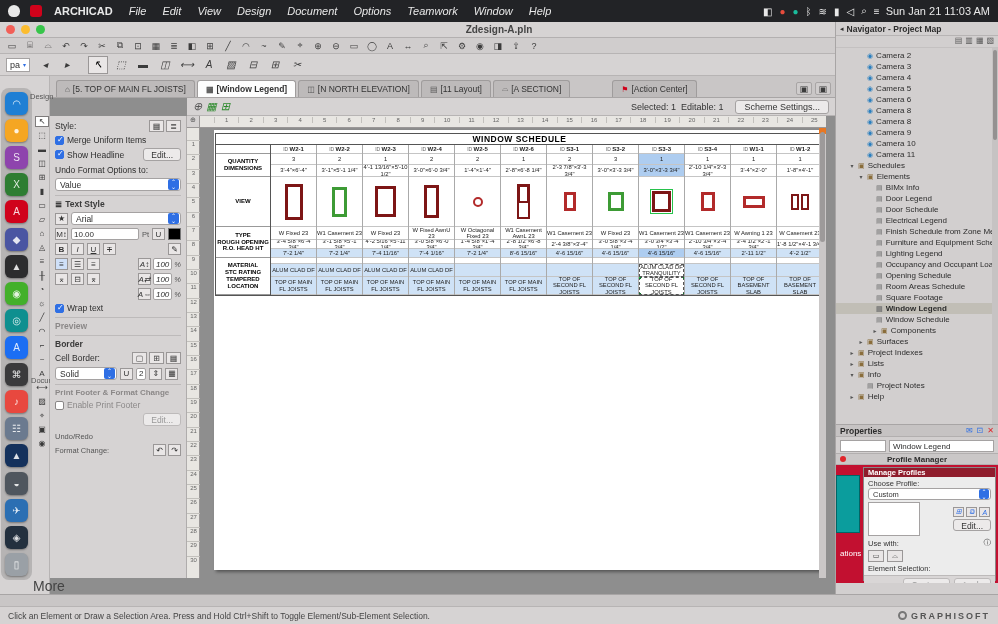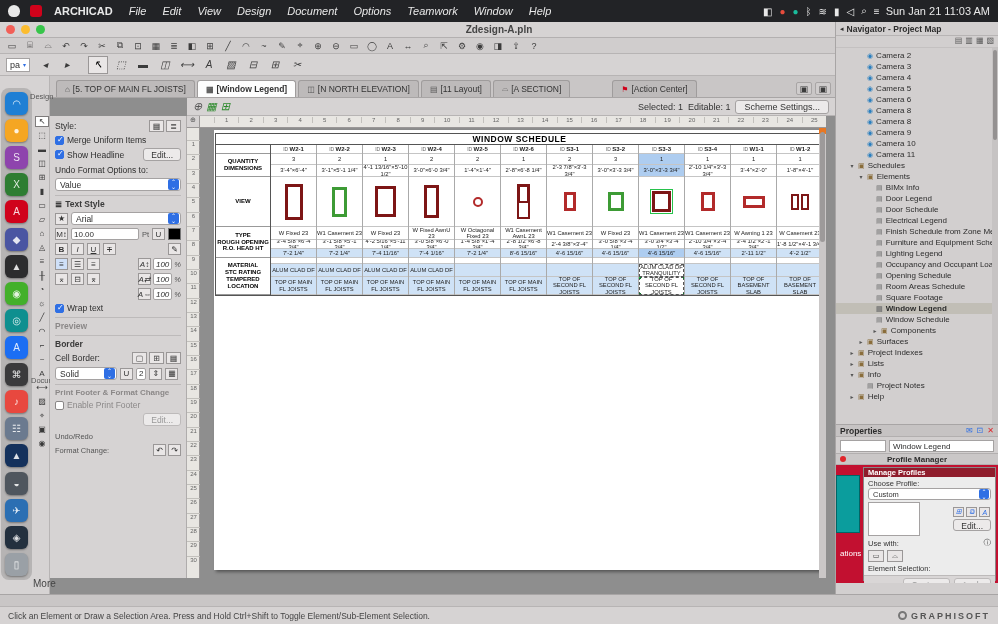--- a/index.html
+++ b/index.html
@@ -37,31 +37,31 @@
   .tabbar { left:50px; top:76px; width:785px; height:22px; background:#c9c6c6; border-bottom:1px solid #a8a5a5; display:flex; align-items:flex-end; padding-left:6px; }
   .tab { height:17px; display:flex; align-items:center; gap:3px; padding:0 8px; font-size:8.5px; color:#333; background:#bdbaba; border:1px solid #9f9c9c; border-bottom:none; margin-right:2px; border-radius:3px 3px 0 0; white-space:nowrap; }
   .tab.active { background:#fdfdfd; font-weight:bold; }
   .tab .tabicon { font-size:8px; color:#555; }
   .tab-right { margin-left:auto; display:flex; align-items:center; gap:3px; padding:0 4px 2px 0; }
   .tab-right .tb-icon { background:#cfcccc; border:1px solid #a8a5a5; }
 
   
   .schedbar { left:187px; top:98px; width:648px; height:18px; background:#d6d3d3; border-bottom:1px solid #b7b4b4; display:flex; align-items:center; padding:0 6px; gap:4px; font-size:9px; color:#333; }
   .green-ic { color:#2e8b2e; font-size:11px; }
-  .schedbar .sel-info { margin-left:auto; margin-right:1px; }
+  .schedbar .sel-info { margin-left:auto; margin-right:8px; }
   .scheme-btn { background:#eceaea; border:1px solid #a5a2a2; border-radius:3px; font-size:9px; padding:1px 8px; color:#333; }
 
   
   .leftchrome { left:0; top:76px; width:50px; height:518px; background:#d6d3d3; border-right:1px solid #b7b4b4; }
   .toolbox { position:absolute; left:34px; top:40px; width:16px; display:flex; flex-direction:column; align-items:center; gap:3px; }
   .tool { width:14px; height:11px; font-size:8px; color:#3a3a3a; display:flex; align-items:center; justify-content:center; }
   .tool.selected { background:#fff; border:1px solid #7f7c7c; }
   .design-label { position:absolute; left:30px; top:16px; font-size:7.5px; color:#555; }
   .docum-label { position:absolute; left:31px; top:300px; font-size:7.5px; color:#555; }
-  .more-label { position:absolute; left:33px; top:502px; font-size:10px; color:#444; }
+  .more-label { position:absolute; left:33px; top:502px; font-size:14px; color:#444; }
 
   
   .dock { left:1px; top:88px; width:31px; height:492px; background:rgba(40,40,40,0.18); border-radius:8px; display:flex; flex-direction:column; align-items:center; justify-content:space-between; padding:4px 0; }
   .dock-icon { width:23px; height:23px; border-radius:6px; display:flex; align-items:center; justify-content:center; font-size:10px; color:rgba(255,255,255,0.85); box-shadow:0 1px 2px rgba(0,0,0,0.35); }
 
   
   .leftpanel { left:50px; top:116px; width:137px; height:462px; background:#d6d3d3; border-right:1px solid #aFaCaC; font-size:8.5px; color:#2e2e2e; padding:4px 5px; overflow:hidden; }
   .lp-row { display:flex; align-items:center; margin-bottom:3px; gap:3px; }
   .lp-right { margin-left:auto; display:flex; gap:2px; }
   .chk { width:9px; height:9px; border-radius:2px; border:1px solid #8a8787; background:#fff; flex:none; position:relative; }

